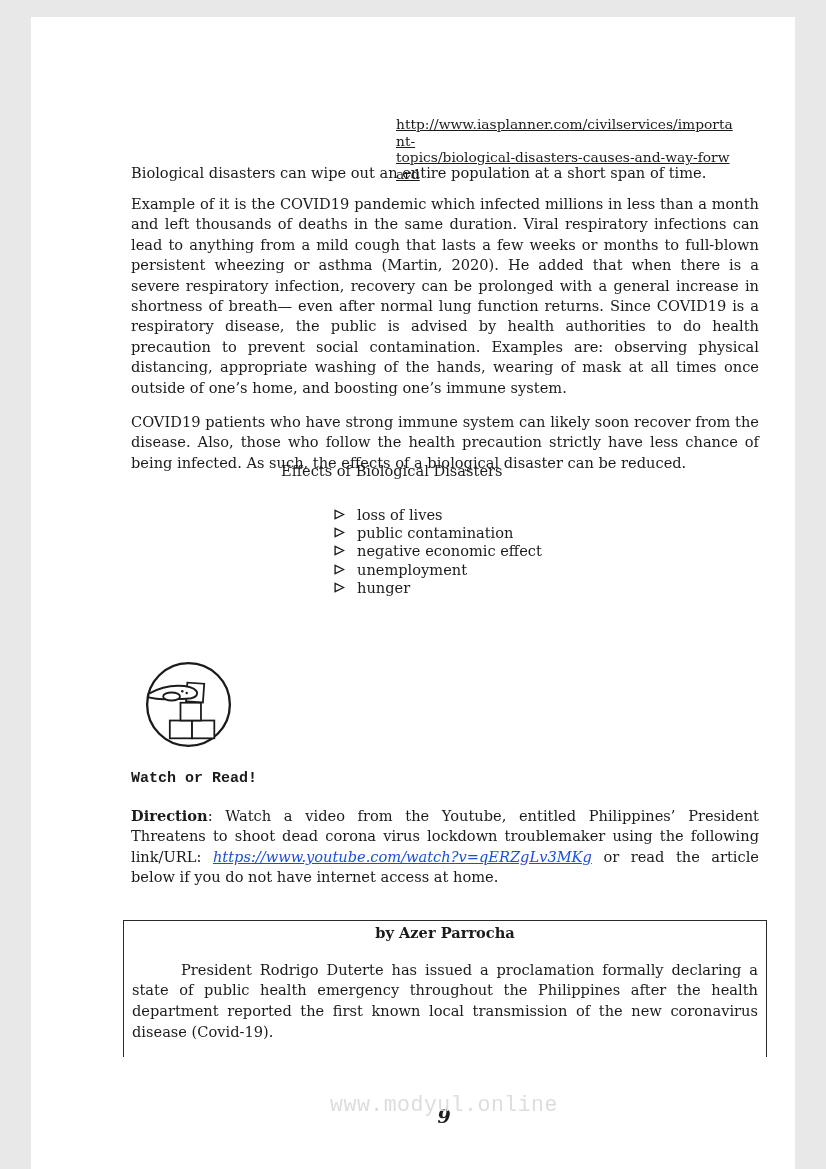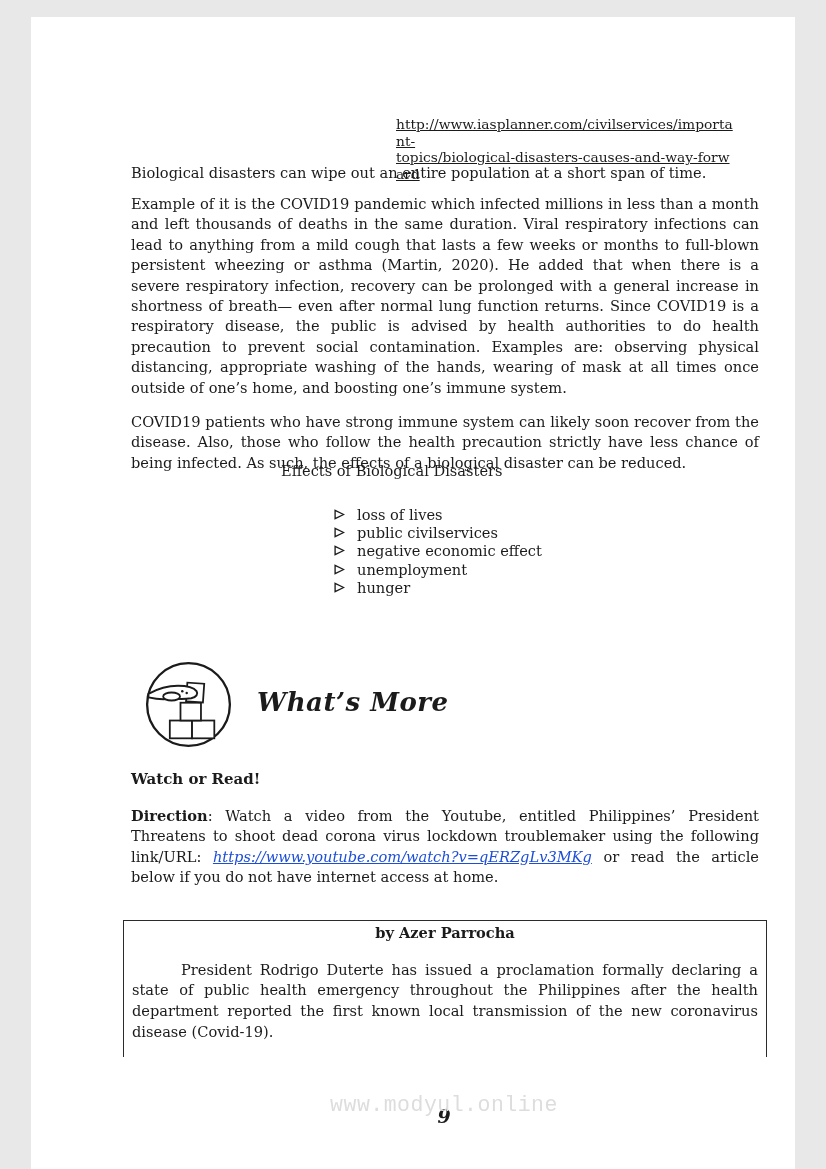--- a/index.html
+++ b/index.html
@@ -39,21 +39,21 @@
   .bullet-icon { width:11px; height:11px; margin-right:12px; flex:0 0 auto; }
 
   .wm-icon { left:113px; top:643px; width:89px; height:89px; }
 
   .wm-heading {
     left:226px; top:670px;
     font-size:26px; font-weight:bold; font-style:italic;
     letter-spacing:0.5px;
   }
 
-  .wor-heading { left:100px; top:753px; font-size:15px; font-weight:bold; }
+  .wor-heading { left:100px; top:753px; font-size:15px; font-weight:bold;font-family:Liberation Mono, monospace; }
 
   .direction {
     left:100px; top:789px; width:628px;
     font-size:14.6px; line-height:20.4px;
   }
   .direction .lbl { font-weight:bold; }
   .yt-link {
     color:#1d4ed8; font-style:italic; text-decoration:underline;
   }
 
@@ -106,21 +106,21 @@
     <li>
       <svg class="bullet-icon" viewBox="0 0 10 10">
           <path d="M1,1.2 L8.8,5 L1,8.8 Z" fill="none" stroke="#1b1b1b" stroke-width="1.2"></path>
         </svg>
       <span>loss of lives</span>
       </li>
     <li>
       <svg class="bullet-icon" viewBox="0 0 10 10">
           <path d="M1,1.2 L8.8,5 L1,8.8 Z" fill="none" stroke="#1b1b1b" stroke-width="1.2"></path>
         </svg>
-      <span>public civilservices</span>
+      <span>public contamination</span>
       </li>
     <li>
       <svg class="bullet-icon" viewBox="0 0 10 10">
           <path d="M1,1.2 L8.8,5 L1,8.8 Z" fill="none" stroke="#1b1b1b" stroke-width="1.2"></path>
         </svg>
       <span>negative economic effect</span>
       </li>
     <li>
       <svg class="bullet-icon" viewBox="0 0 10 10">
           <path d="M1,1.2 L8.8,5 L1,8.8 Z" fill="none" stroke="#1b1b1b" stroke-width="1.2"></path>
@@ -144,21 +144,20 @@
     <rect x="41" y="48" width="23" height="20" fill="#fff" stroke="#1b1b1b" stroke-width="2"></rect>
 
     <rect x="48" y="26" width="19" height="21" fill="#fff" stroke="#1b1b1b" stroke-width="2" transform="rotate(4 57 36)"></rect>
 
     <path d="M5,38 C16,32 28,29 38,29 C48,29 56,31 59,35 C61,38 59,42 53,43 C46,44 38,44 31,43 C23,45 14,44 5,42 Z" fill="#fff" stroke="#1b1b1b" stroke-width="2.2" stroke-linejoin="round"></path>
     <ellipse cx="31" cy="41" rx="9.5" ry="4.5" fill="#fff" stroke="#1b1b1b" stroke-width="2"></ellipse>
     <circle cx="43" cy="35" r="1.4" fill="#1b1b1b"></circle>
     <circle cx="48" cy="37" r="1.4" fill="#1b1b1b"></circle>
   </svg>
 
-  <div class="abs wm-heading">What’s More</div>
 
   <div class="abs wor-heading">Watch or Read!</div>
 
   <p class="abs direction just"><span class="lbl">Direction</span><span>: Watch a video from the Youtube, entitled Philippines’ President Threatens to shoot dead corona virus lockdown troublemaker using the following link/URL: </span><a href="#" class="yt-link">https://www.youtube.com/watch?v=qERZgLv3MKg</a><span>  or read the article below if you do not have internet access at home.</span></p>
 
   <div class="abs article-box">
     <div class="article-byline">by Azer Parrocha</div>
     <p class="article-body">President Rodrigo Duterte has issued a proclamation formally declaring a state of public health emergency throughout the Philippines after the health department reported the first known local transmission of the new coronavirus disease (Covid-19).</p>
   </div>
 

